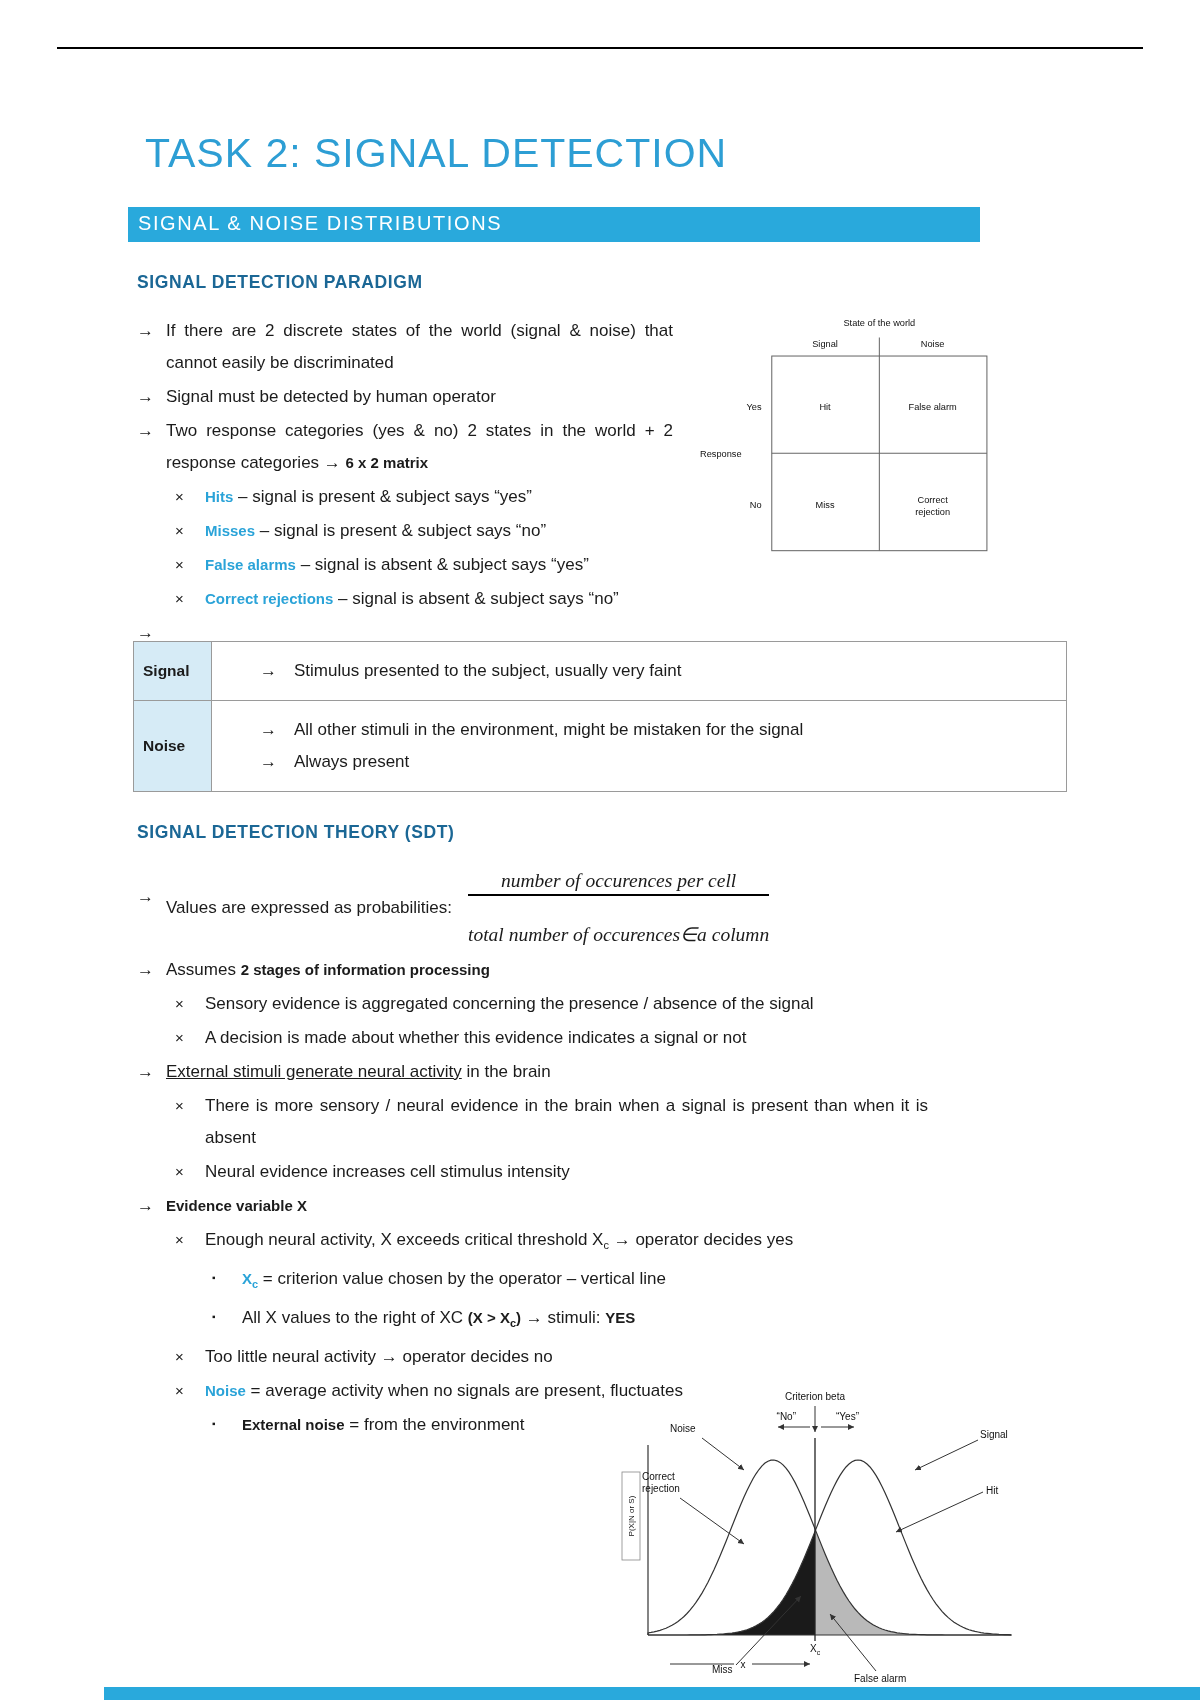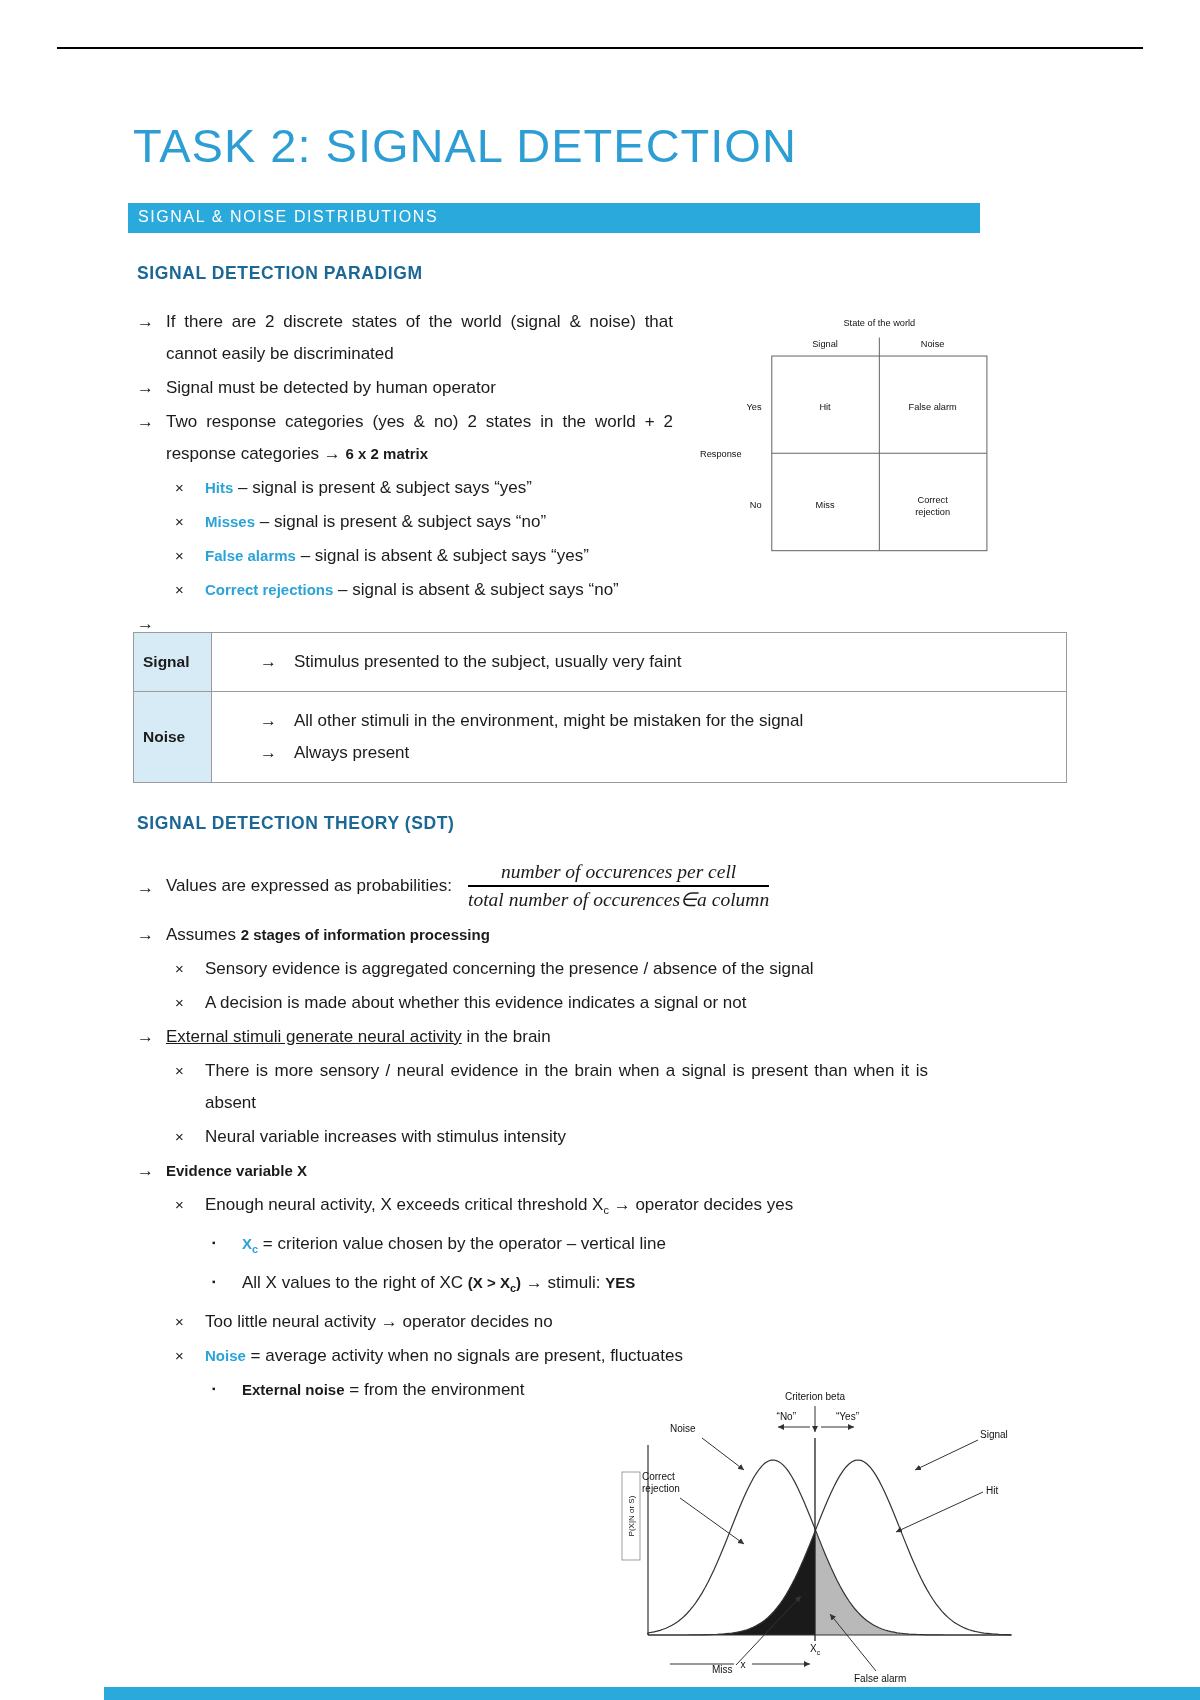--- a/index.html
+++ b/index.html
@@ -6,24 +6,24 @@
   html, body { margin: 0; padding: 0; }
   body { width: 1200px; background: #ffffff; }
   .page {
     position: relative; width: 1200px; height: 1700px; background: #fff;
     font-family: "Liberation Sans", sans-serif; color: #1b1b1b; overflow: hidden;
   }
   .top-rule { position: absolute; top: 47px; left: 57px; width: 1086px; border-top: 2px solid #000; }
   .footer-bar { position: absolute; left: 104px; right: 0; bottom: 0; height: 13px; background: #29a9dc; }
 
   .content { position: absolute; left: 133px; top: 118px; width: 934px; }
-  .title { margin: 0; font-size: 47px; font-weight: 400; color: #2d9ed4; letter-spacing: 1px; }
+  .title { margin: 12px; font-size: 41px; font-weight: 400; color: #2d9ed4; letter-spacing: 1px; }
   .banner {
     margin-top: 30px; margin-left: -5px; width: 852px; background: #29a9dc; color: #fff;
-    font-size: 16px; letter-spacing: 1.6px; padding: 5px 12px 7px 10px;
+    font-size: 20px; letter-spacing: 1.6px; padding: 5px 12px 7px 10px;
   }
   .h-blue { margin: 30px 4px 22px; font-size: 17.5px; font-weight: 700; letter-spacing: 0.6px; color: #1b6795; }
 
   .blist { list-style: none; margin: 0; padding: 0; font-size: 17px; line-height: 32px; }
   .blist li { position: relative; margin-bottom: 2px; }
   .l1 { padding-left: 33px; }
   .l1 > .marker { position: absolute; left: 4px; top: 0; }
   .l2 { padding-left: 72px; }
   .l2 > .marker { position: absolute; left: 42px; top: 0; font-size: 15px; }
   .l3 { padding-left: 109px; }
@@ -34,21 +34,21 @@
   .cy { color: #2aa3d8; font-weight: 700; font-size: 15px; }
   .bd { font-weight: 700; font-size: 15px; }
   .un { text-decoration: underline; }
   sub { font-size: 11px; }
 
   .fwrap { display: inline-flex; align-items: center; gap: 16px; }
   .frac-line { padding-top: 4px; padding-bottom: 4px; }
   .frac-line > .marker { top: 16px; }
   .frac {
     display: inline-flex; flex-direction: column; align-items: center;
-    font-family: "Liberation Serif", serif; font-style: italic; font-size: 19.5px; line-height: 1.25;
+    font-family: "Liberation Serif", serif; font-style: italic; font-size: 19.5px; line-height: 1.25; gap: 26px;
   }
   .frac .num { align-self: stretch; text-align: center; border-bottom: 2px solid #000; padding: 0 6px 1px; }
   .frac .den { padding-top: 1px; }
 
   .def-table { display: grid; grid-template-columns: 78px 1fr; width: 934px; border: 1px solid #9a9a9a; margin: 26px 0 6px; }
   .term-cell { background: #d6ebf6; border-right: 1px solid #9a9a9a; font-weight: 700; font-size: 15.5px; display: flex; align-items: center; padding-left: 9px; }
   .def-cell { padding: 13px 12px; font-size: 17px; line-height: 32px; }
   .rowline { border-bottom: 1px solid #9a9a9a; }
   .def-line { position: relative; padding-left: 70px; }
   .def-line .marker { position: absolute; left: 36px; }
@@ -152,21 +152,21 @@
       <li class="l1">
         <span class="marker">→</span>
         <span class="un">External stimuli generate neural activity</span><span> in the brain</span>
       </li>
       <li class="l2 just narrow2">
         <span class="marker">×</span>
         <span>There is more sensory / neural evidence in the brain when a signal is present than when it is absent</span>
       </li>
       <li class="l2">
         <span class="marker">×</span>
-        <span>Neural variable increases with stimulus intensity</span>
+        <span>Neural evidence increases cell stimulus intensity</span>
       </li>
       <li class="l1">
         <span class="marker">→</span>
         <span class="bd">Evidence variable X</span>
       </li>
       <li class="l2">
         <span class="marker">×</span>
         <span>Enough neural activity, X exceeds critical threshold X</span><sub>c</sub><span> → operator decides yes</span>
       </li>
       <li class="l3">

